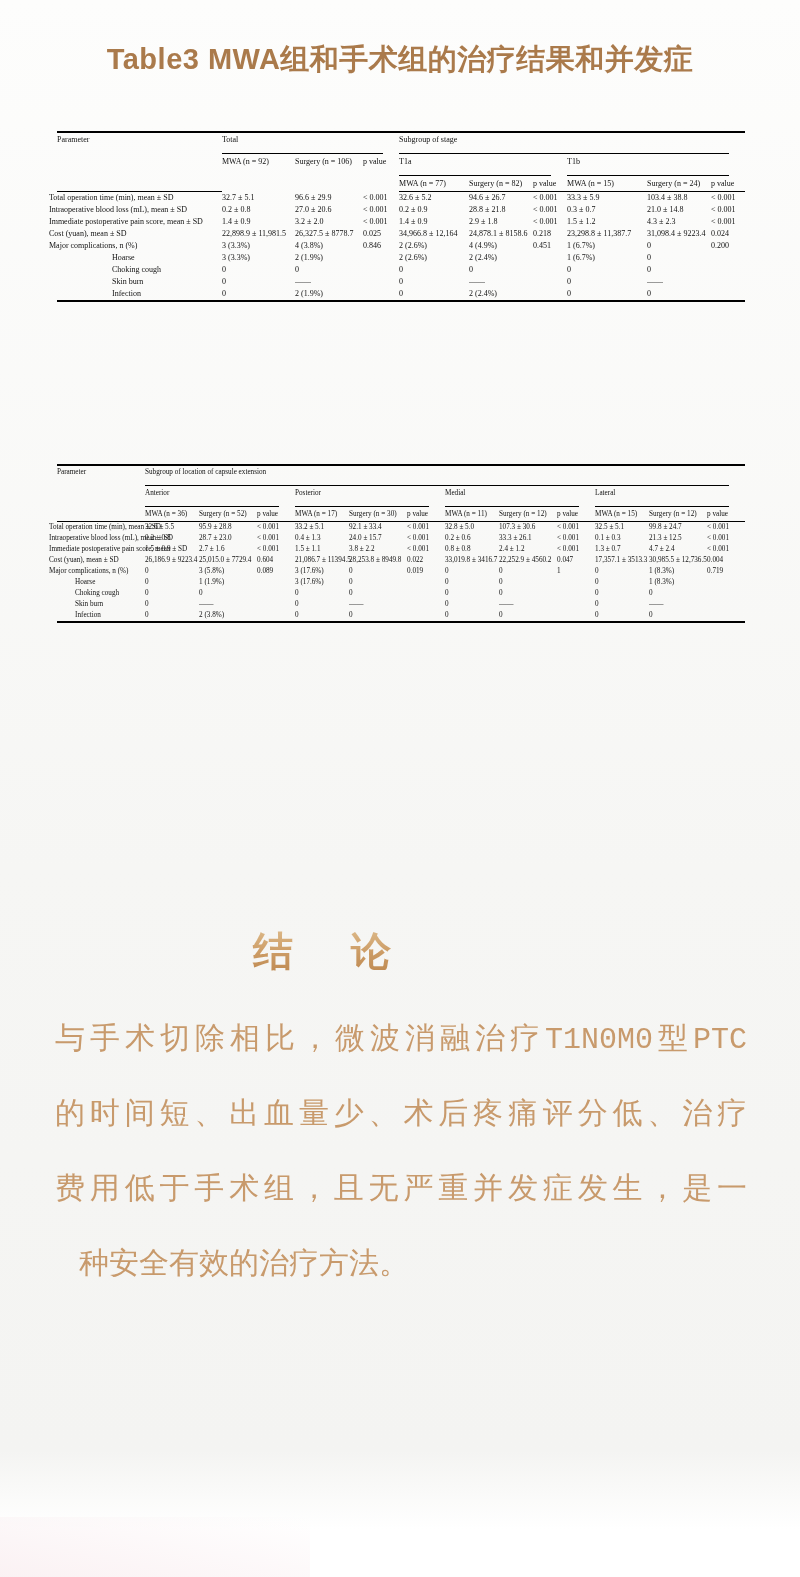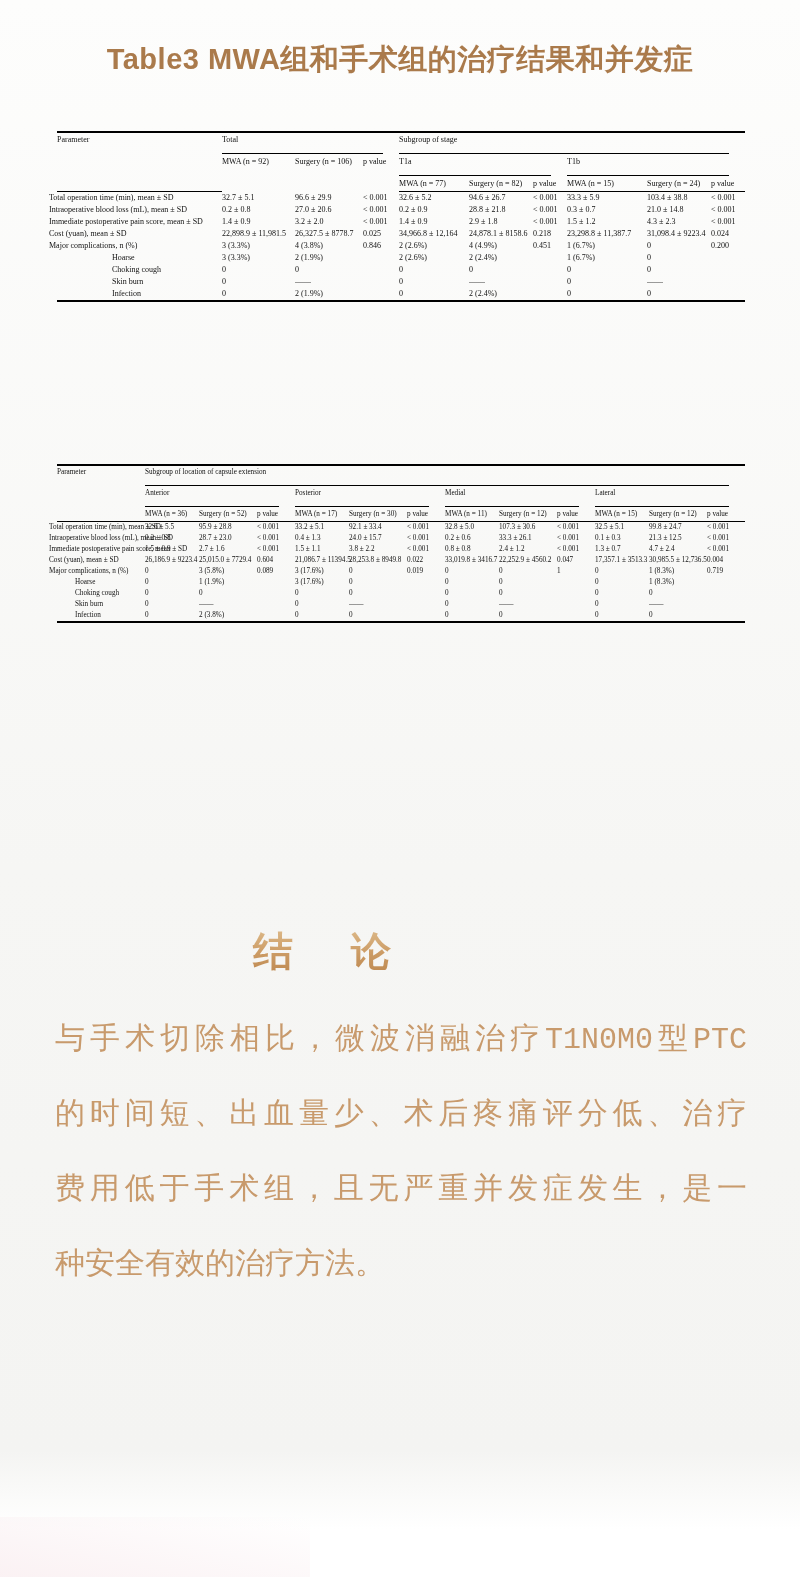--- a/index.html
+++ b/index.html
@@ -62,21 +62,21 @@
       -webkit-background-clip:text; background-clip:text;
       -webkit-text-fill-color:transparent;
     }
   }
   #concl-para { position:absolute; top:1003px; left:55px; width:692px; }
   .cn-line {
     height:75px; line-height:75px; font-size:30px; color:#c89a6c;
     font-family:Liberation Mono, monospace;
     text-align:justify; text-align-last:justify;
   }
-  .cn-line.last { text-align-last:left; }
+  .cn-line.last { text-align-last:left;margin-left:24px; }
 </style>
 </head>
 <body>
 
 <div id="page">
 
   <h2 class="sec-title" id="title1">Table3 MWA组和手术组的治疗结果和并发症</h2>
 
   <div class="sci-wrap" id="t3wrap">
     <table class="sci">

